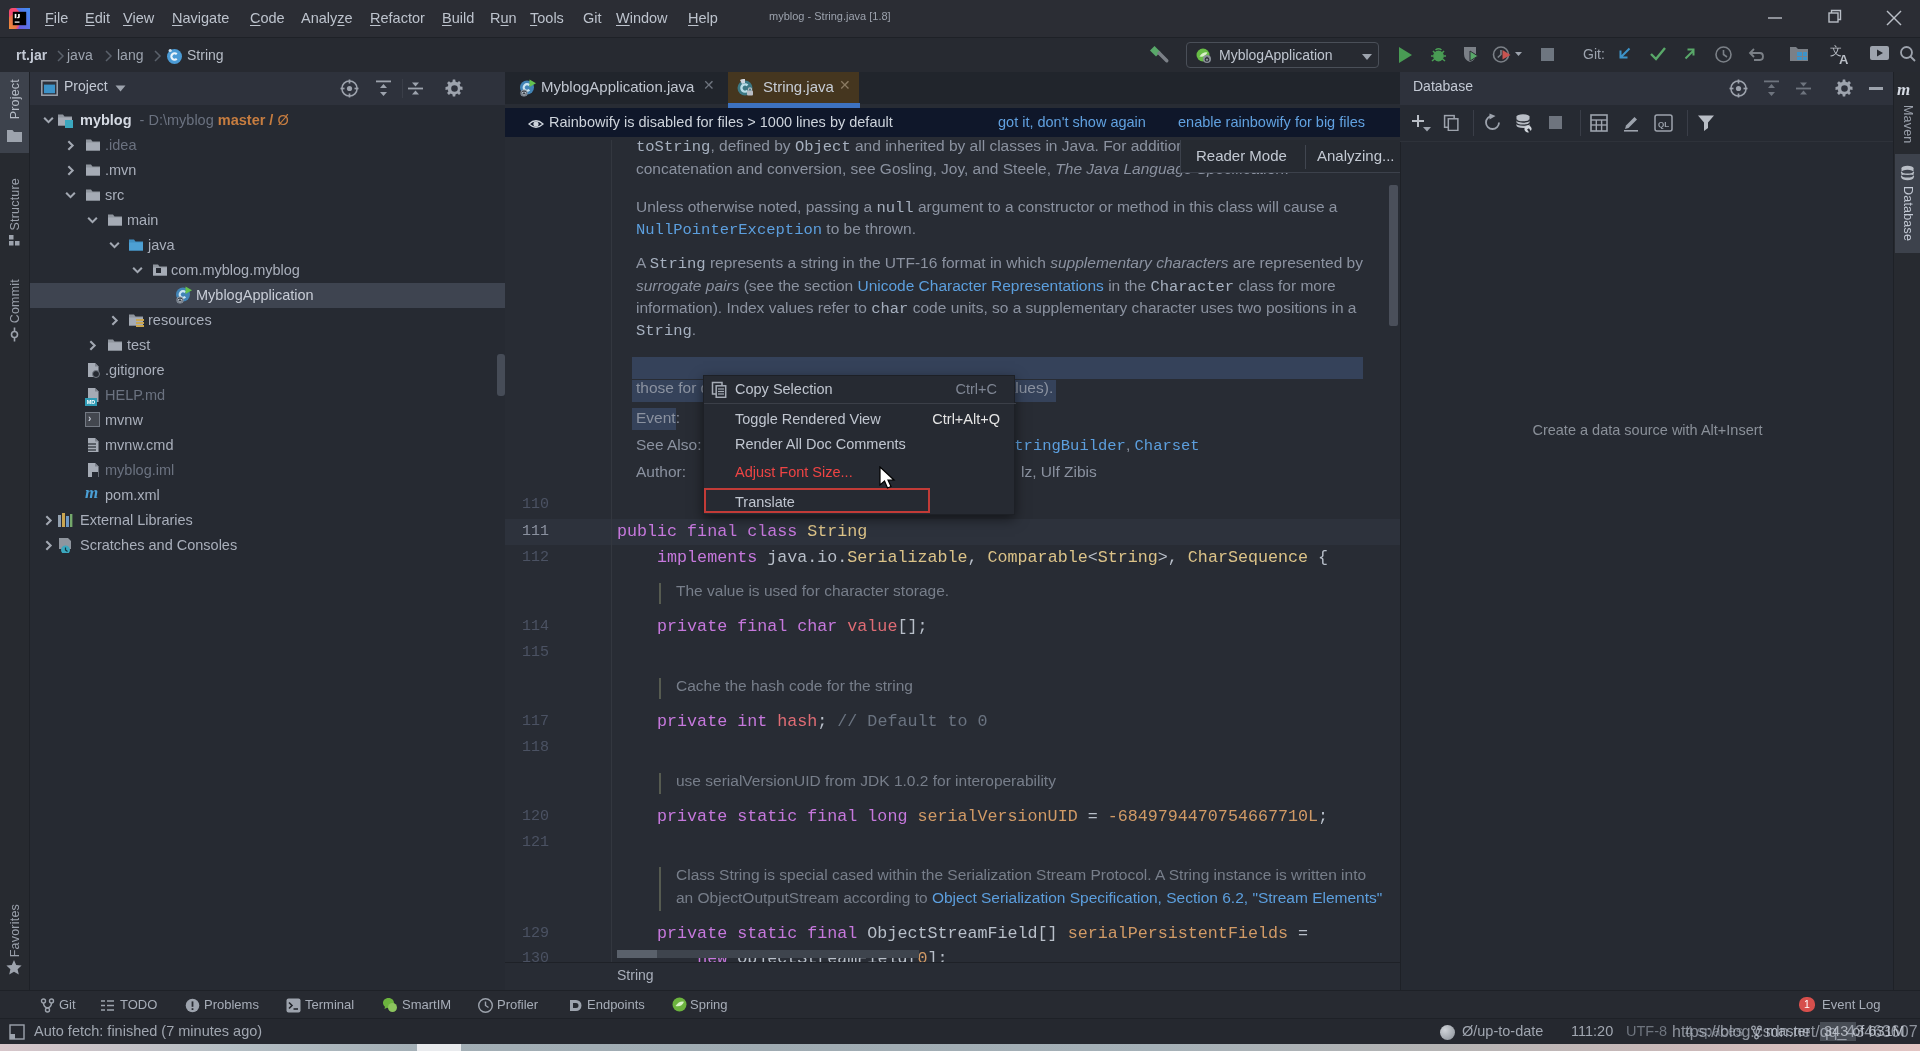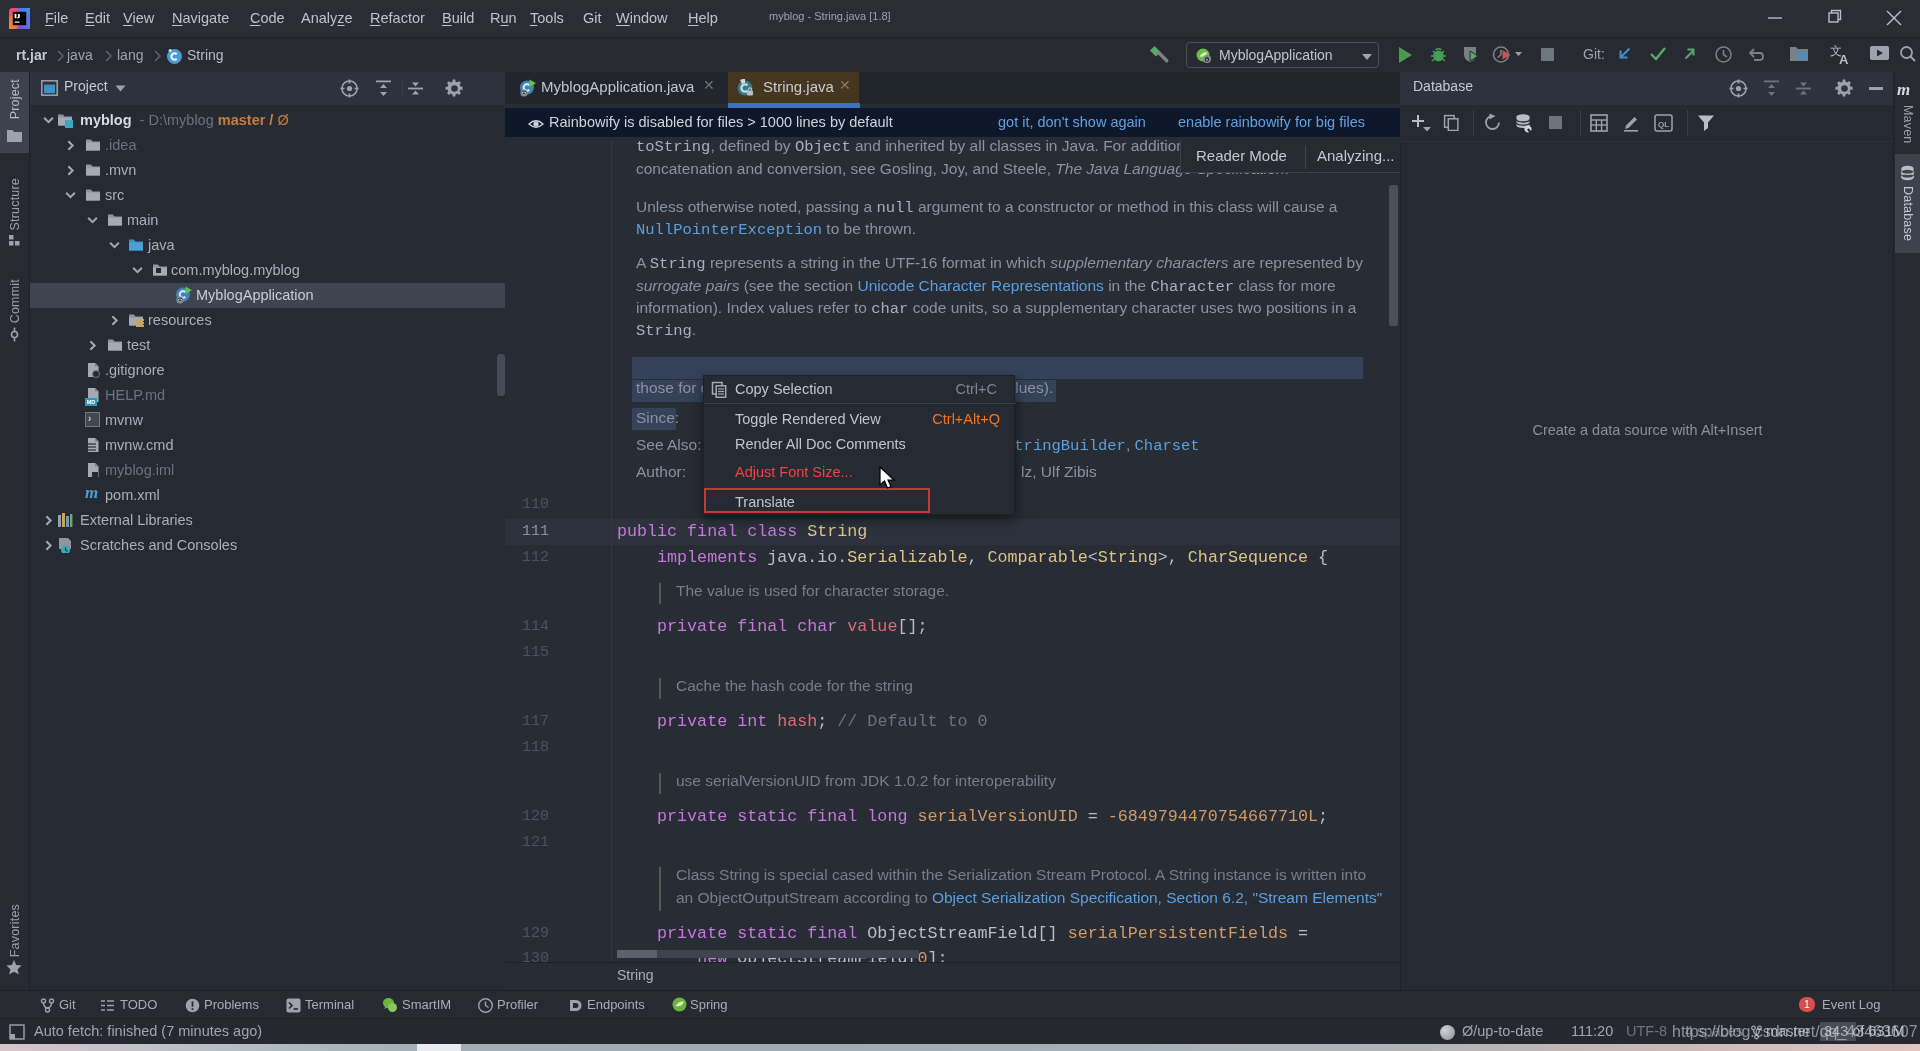--- a/index.html
+++ b/index.html
@@ -454,21 +454,21 @@
 
     <div class="docline" style="left:131px;top:-3px"><span class="dcode">toString</span>, defined by <span class="dcode">Object</span> and inherited by all classes in Java. For additional information on string</div>
     <div class="docline" style="left:131px;top:20px">concatenation and conversion, see Gosling, Joy, and Steele, <i>The Java Language Specification</i>.</div>
     <div class="docline" style="left:131px;top:58px">Unless otherwise noted, passing a <span class="dcode">null</span> argument to a constructor or method in this class will cause a</div>
     <div class="docline" style="left:131px;top:80px"><span class="dcode dlink">NullPointerException</span> to be thrown.</div>
     <div class="docline" style="left:131px;top:114px">A <span class="dcode">String</span> represents a string in the UTF-16 format in which <i>supplementary characters</i> are represented by</div>
     <div class="docline" style="left:131px;top:159px">information). Index values refer to <span class="dcode">char</span> code units, so a supplementary character uses two positions in a</div>
     <div class="docline" style="left:131px;top:137px"><i>surrogate pairs</i> (see the section <span class="dlink">Unicode Character Representations</span> in the <span class="dcode">Character</span> class for more</div>
     <div class="docline" style="left:131px;top:181px"><span class="dcode">String</span>.</div>
     <div class="docline" style="left:131px;top:239px">those for dealing with Unicode code units (i.e., <span class="dcode">char</span> values).</div>
-    <div class="docline" style="left:131px;top:269px">Since:</div>
+    <div class="docline" style="left:131px;top:269px">Event:</div>
     <div class="docline" style="left:131px;top:296px">See Also:</div>
     <div class="docline" style="left:500px;top:296px"><span class="dcode dlink">StringBuilder</span>, <span class="dcode dlink">Charset</span></div>
     <div class="docline" style="left:131px;top:323px">Author:</div>
     <div class="docline" style="left:516px;top:323px">lz, Ulf Zibis</div>
 
     <div class="ab" style="left:675px;top:0px;width:220px;height:33px;background:#262a31;border-left:1px solid #3c414b;border-bottom:1px solid #3c414b;box-sizing:border-box"></div>
     <div class="ab" style="left:691px;top:7px;font-size:15px;color:#c3c9d3">Reader Mode</div>
     <div class="ab" style="left:800px;top:5px;width:1px;height:24px;background:#414650"></div>
     <div class="ab" style="left:812px;top:7px;font-size:15px;color:#c3c9d3">Analyzing...</div>
 
@@ -515,21 +515,21 @@
       <g stroke="#a6acb6" stroke-width="1.2">
           <line x1="7" y1="8" x2="13" y2="8"></line>
           <line x1="7" y1="10.5" x2="13" y2="10.5"></line>
           <line x1="7" y1="13" x2="13" y2="13"></line>
         </g>
     </svg>
     <div class="ab" style="left:31px;top:5px;font-size:14.5px;color:#c0c6d0">Copy Selection</div>
     <div class="ab" style="right:17px;top:5px;font-size:14.5px;color:#7f8694">Ctrl+C</div>
     <div class="ab" style="left:0;top:27px;width:312px;height:1px;background:#3b3f48"></div>
     <div class="ab" style="left:31px;top:35px;font-size:14.5px;color:#c0c6d0">Toggle Rendered View</div>
-    <div class="ab" style="right:14px;top:35px;font-size:14.5px;color:#f97316">Ctrl+Alt+Q</div>
+    <div class="ab" style="right:14px;top:35px;font-size:14.5px;color:#e5e5e5">Ctrl+Alt+Q</div>
     <div class="ab" style="left:31px;top:60px;font-size:14.5px;color:#c0c6d0">Render All Doc Comments</div>
     <div class="ab" style="left:31px;top:88px;font-size:14.5px;color:#ef4444">Adjust Font Size...</div>
     <div class="ab" style="left:31px;top:118px;font-size:14.5px;color:#c0c6d0">Translate</div>
   </div>
   <div class="ab" style="left:704px;top:488px;width:226px;height:25px;border:2px solid #c23b37;box-sizing:border-box"></div>
 
   <svg class="ab" style="left:876px;top:466px" width="22" height="26" viewBox="0 0 22 26">
     <path d="M4 1 L4 19 L8.5 15 L11.5 22 L15 20.5 L12 14 L18 14 Z" fill="#fff" stroke="#000" stroke-width="1.2"></path>
   </svg>
   <div class="ab" id="crumbbottom">

